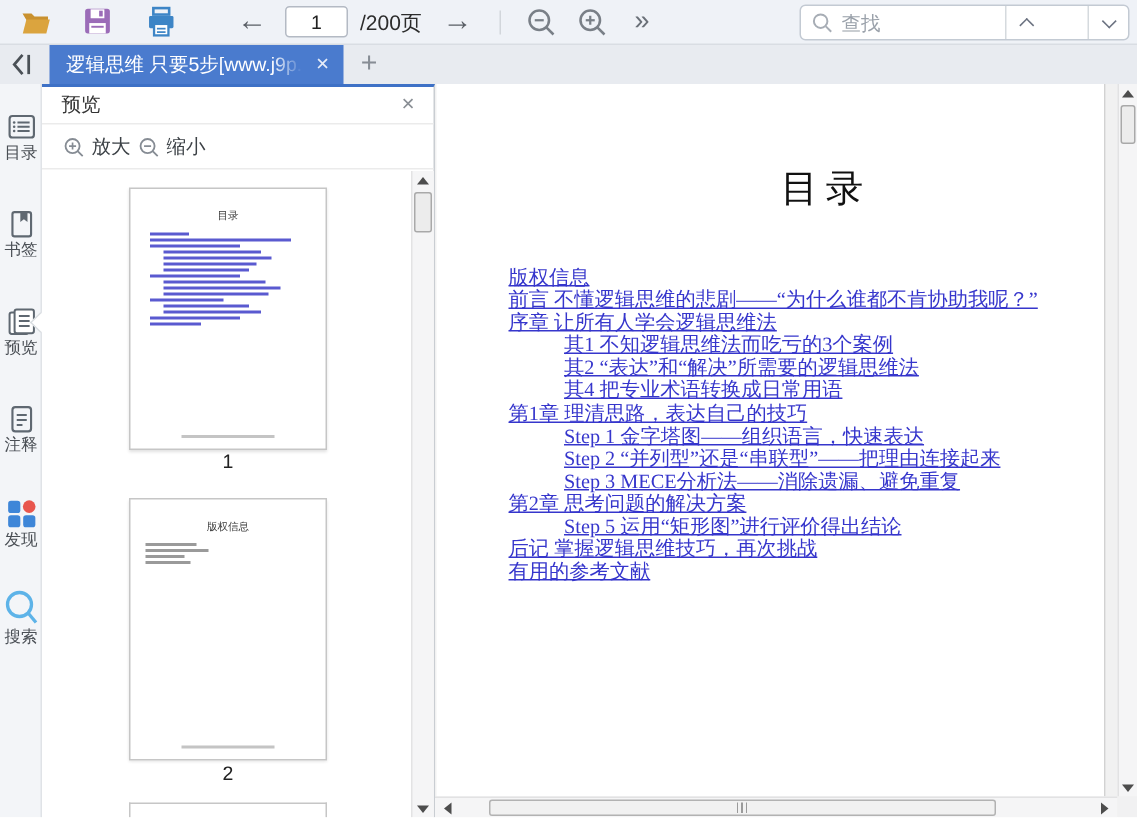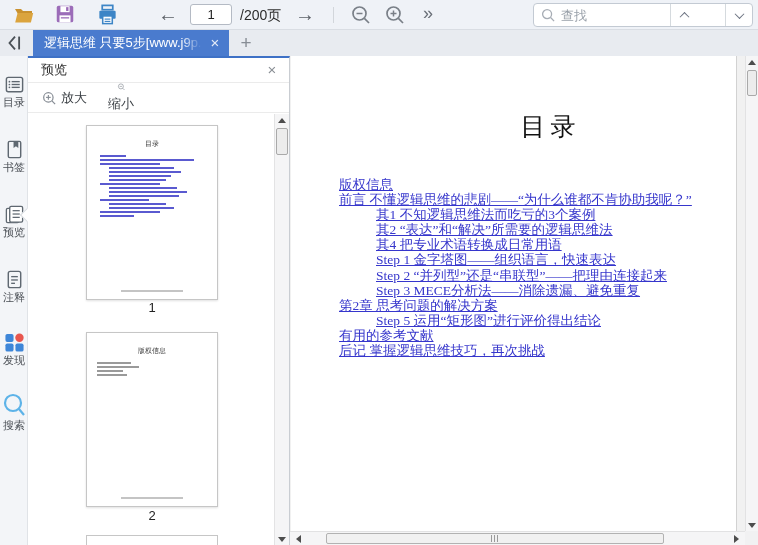--- a/index.html
+++ b/index.html
@@ -53,21 +53,21 @@
     border-left:1px solid #d9dde1; border-bottom:1px solid #d9dde1; transform:rotate(45deg); z-index:5; }
 
   
   .panel { position:absolute; left:28px; top:0; width:262px; height:489px; background:#fff;
     border-top:2px solid #3e71c6; border-right:1px solid #c9cdd2; }
   .panel-header { position:relative; height:25px; border-bottom:1px solid #ebebeb; }
   .panel-title { position:absolute; left:13px; top:0; line-height:24px; font-size:13px; color:#333; }
   .panel-close { position:absolute; right:8px; top:0; width:18px; line-height:24px; text-align:center; font-size:15px; color:#8a8f95; cursor:pointer; }
   .zoomrow { position:relative; height:30px; border-bottom:1px solid #ebebeb; }
   .zr-btn { position:absolute; top:0; height:30px; display:flex; align-items:center; gap:4px; font-size:13px; color:#3c4146; cursor:pointer; }
-  .zr-in { left:14px; } .zr-out { left:80px;flex-direction:column; }
+  .zr-in { left:14px; } .zr-out { left:64px; }
   .thumbs { position:absolute; left:0; top:56px; right:0; bottom:0; overflow:hidden; background:#fff; }
   .thumb { position:absolute; left:58px; width:132px; height:175px; background:#fff;
     border:1px solid #c6c6c6; box-shadow:0 1px 2px rgba(0,0,0,.12); cursor:pointer; }
   .thumb-page-label { position:absolute; left:58px; width:132px; text-align:center; font-size:13px; color:#222; }
   .mini-title { position:absolute; top:13px; left:0; width:100%; text-align:center; font-size:7px; color:#3a3a3a;
     font-family:"Liberation Serif","DejaVu Serif",serif; }
   .mini-lines { position:absolute; top:29px; left:0; width:100%; }
   .mini-lines .ln { height:2px; margin-bottom:2px; }
   .mini-foot { position:absolute; bottom:7px; left:26%; width:48%; height:2px; background:#c4c4c4; }
   .thumb.partial { border-bottom:none; box-shadow:none; }
@@ -323,30 +323,32 @@
           </div>
       </div>
     </div>
 
     <div class="main">
       <div class="doc-page">
         <div class="doc-title">目录</div>
         <div class="toc">
           <a class="toc-link lvl0">版权信息</a>
           <a class="toc-link lvl0">前言 不懂逻辑思维的悲剧——“为什么谁都不肯协助我呢？”</a>
+          <a class="toc-link lvl0">序章 让所有人学会逻辑思维法</a>
           <a class="toc-link lvl1">其1 不知逻辑思维法而吃亏的3个案例</a>
           <a class="toc-link lvl1">其2 “表达”和“解决”所需要的逻辑思维法</a>
           <a class="toc-link lvl1">其4 把专业术语转换成日常用语</a>
+          <a class="toc-link lvl0">第1章 理清思路，表达自己的技巧</a>
           <a class="toc-link lvl1">Step 1 金字塔图——组织语言，快速表达</a>
           <a class="toc-link lvl1">Step 2 “并列型”还是“串联型”——把理由连接起来</a>
           <a class="toc-link lvl1">Step 3 MECE分析法——消除遗漏、避免重复</a>
           <a class="toc-link lvl0">第2章 思考问题的解决方案</a>
           <a class="toc-link lvl1">Step 5 运用“矩形图”进行评价得出结论</a>
+          <a class="toc-link lvl0">后记 掌握逻辑思维技巧，再次挑战</a>
           <a class="toc-link lvl0">有用的参考文献</a>
-          <a class="toc-link lvl0">后记 掌握逻辑思维技巧，再次挑战</a>
         </div>
       </div>
 
       <div class="vscroll">
         <div class="sb-btn" style="top:0;">
             <div class="tri-up"></div>
           </div>
         <div class="thumb-v"></div>
         <div class="sb-btn" style="bottom:0;">
             <div class="tri-down"></div>

